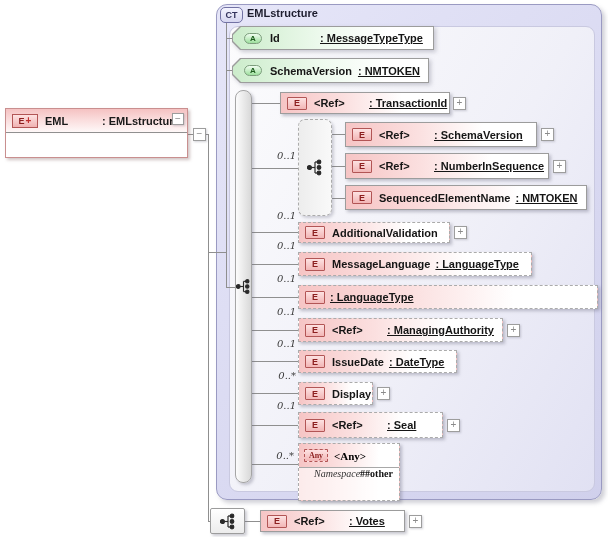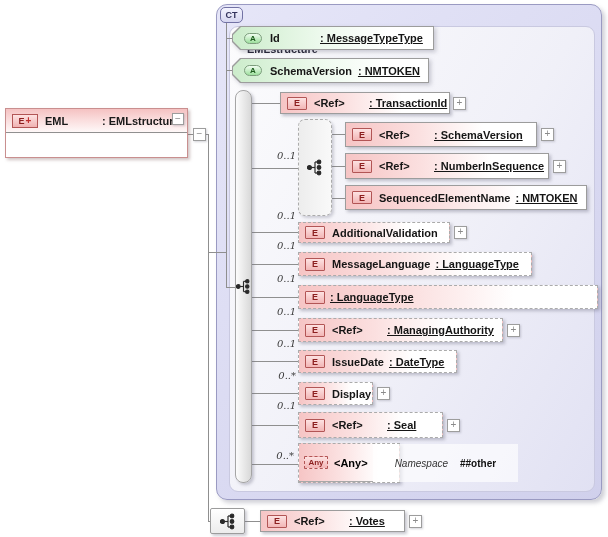--- a/index.html
+++ b/index.html
@@ -24,21 +24,21 @@
     background:linear-gradient(120deg,#fcfcfd 0%,#f0f0f8 55%,#e1e1f3 100%);
     z-index:1;box-sizing:border-box;
   }
   .ct-badge{
     position:absolute;left:220px;top:7px;width:21px;height:14px;
     border:1px solid #7272a4;border-radius:5px;
     background:linear-gradient(#f4f4ff,#d6d6f0);
     color:#33335c;font-size:9px;font-weight:bold;
     display:flex;align-items:center;justify-content:center;z-index:3;
   }
-  .ct-title{position:absolute;left:247px;top:7px;font-size:11px;font-weight:bold;color:#1d1d2e;z-index:3;white-space:nowrap;margin-top:36px;}
+  .ct-title{position:absolute;left:247px;top:7px;font-size:11px;font-weight:bold;color:#1d1d2e;z-index:3;white-space:nowrap;}
   
   .box{
     position:absolute;box-sizing:border-box;z-index:3;
     display:flex;align-items:center;gap:7px;padding:0 6px;
     background:linear-gradient(to right,#f6c5c5 0%,#fbe0e0 38%,#ffffff 72%);
     border:1px solid #9c9c9c;
     box-shadow:2px 2px 3px rgba(110,110,130,.4);
     white-space:nowrap;font-weight:bold;font-size:11px;color:#151515;
   }
   .box.dashed{border:1px dashed #ababab;}
@@ -133,28 +133,28 @@
   }
   .unqicon{
     flex:0 0 auto;width:18px;height:11px;box-sizing:border-box;
     border:1px solid #8e8e8e;background:linear-gradient(#fcfcf4,#e8e8d8);
     color:#444;font-size:7px;font-weight:bold;
     display:flex;align-items:center;justify-content:center;
   }
   .uniq .selector{margin-left:auto;font-size:10px;color:#222;}
   
   .anybox{
-    position:absolute;left:298px;top:443px;width:102px;height:40px;box-sizing:border-box;z-index:3;
+    position:absolute;left:298px;top:443px;width:102px;height:58px;box-sizing:border-box;z-index:3;
     border:1px dashed #ababab;
     background:linear-gradient(to right,#f6c5c5 0%,#fbe0e0 40%,#ffffff 80%);
     box-shadow:2px 2px 3px rgba(110,110,130,.4);
-    display:flex;
+    display:flex;flex-direction:column;font-family:Liberation Serif, serif;
   }
   .any-top{flex:0 0 23px;display:flex;align-items:center;gap:6px;padding:0 5px;font-weight:bold;font-size:11px;border-bottom:1px solid #a8a8a8;}
-  .any-bottom{flex:1;display:flex;align-items:center;gap:12px;padding:0 22px;background:rgba(255,255,255,.65);font-size:10px;}
+  .any-bottom{flex:1;display:flex;align-items:flex-start;padding:0 15px;background:rgba(255,255,255,.65);font-size:10px;}
   .nslabel{font-style:italic;color:#333;}
   .nsvalue{font-weight:bold;color:#111;}
 </style>
 </head>
 <body>
 
 <svg id="wires" width="608" height="537">
   <g stroke="#8f8f8f" stroke-width="1" shape-rendering="crispEdges" fill="none">
 
     <path d="M188 134.5 H193"></path>

